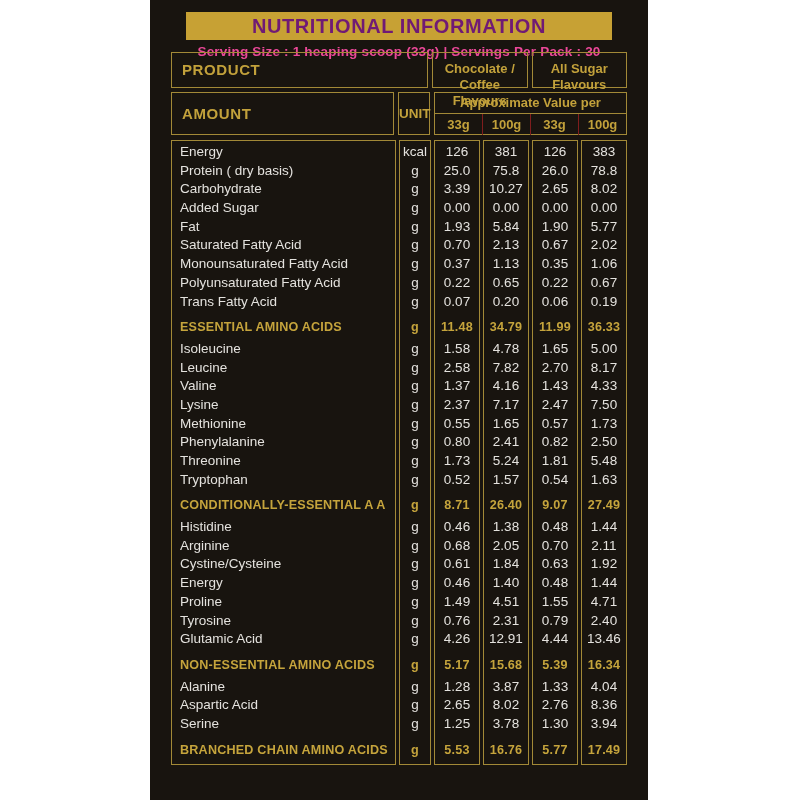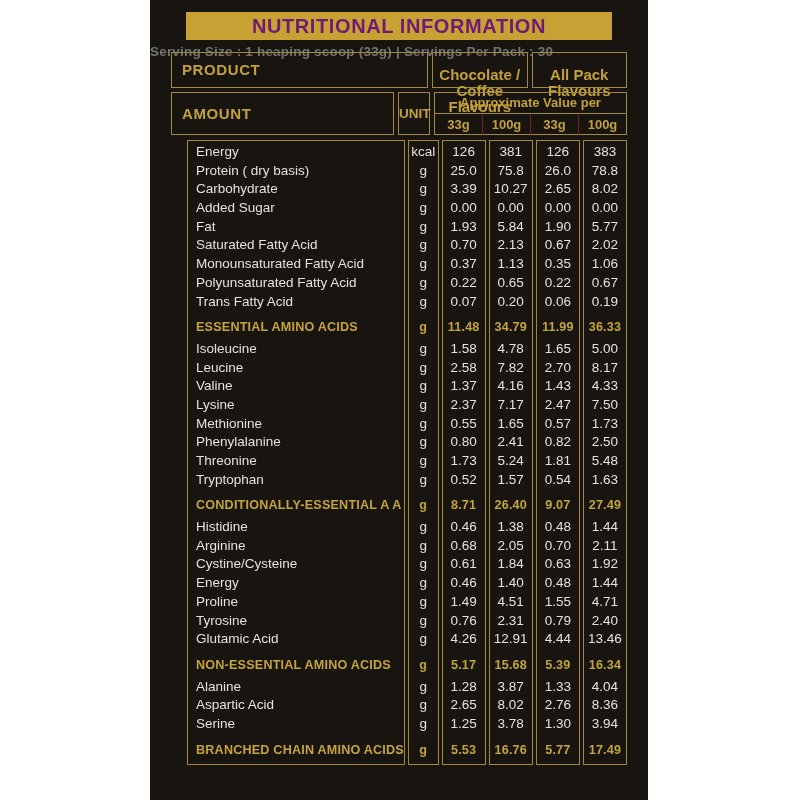--- a/index.html
+++ b/index.html
@@ -32,22 +32,22 @@
     letter-spacing: 0.6px;
     text-align: center;
     line-height: 29px;
     white-space: nowrap;
   }
   .serving-line {
     position: absolute;
     left: 0;
     top: 44px;
     width: 100%;
-    text-align: left;
-    color: #737373;
+    text-align: center;
+    color: #ec4899;
     font-size: 13.5px;
     font-weight: bold;
     letter-spacing: 0.2px;
     white-space: nowrap;
   }
   .ntable {
     position: absolute;
     left: 21px;
     top: 52px;
     width: 456px;
@@ -63,25 +63,25 @@
     color: #c2a13b;
     font-size: 15px;
     font-weight: bold;
     letter-spacing: 0.6px;
     line-height: 34px;
     padding-left: 10px;
   }
   .flav-box {
     flex: 1;
     color: #c2a13b;
-    font-size: 15px;
+    font-size: 13px;
     font-weight: bold;
     text-align: center;
     line-height: 16px;
-    padding-top: 14px;
+    padding-top: 8px;
   }
   .hrow2 { display: flex; gap: 4px; height: 43px; margin-top: 4px; }
   .amount-box {
     width: 223px;
     color: #c2a13b;
     font-size: 15px;
     font-weight: bold;
     letter-spacing: 0.6px;
     line-height: 41px;
     padding-left: 10px;
@@ -109,21 +109,21 @@
   .weights { display: flex; flex: 1; }
   .weights span {
     flex: 1;
     text-align: center;
     color: #c2a13b;
     font-size: 13px;
     font-weight: bold;
     line-height: 21px;
   }
   .weights span + span { border-left: 1px solid #7f1d1d; }
-  .tbody { display: flex; gap: 3px; margin-top: 5px; height: 625px; margin-left: 16px; }
+  .tbody { display: flex; gap: 3px; margin-top: 5px; height: 625px; }
   .bcol { padding-top: 2px; }
   .col-name { width: 225px; }
   .col-unit { width: 32px; }
   .col-val  { width: 46px; }
   .cell {
     height: 18.7px;
     line-height: 18.7px;
     font-size: 13.5px;
     color: #e4e2de;
     white-space: nowrap;
@@ -154,21 +154,21 @@
 
       <div class="hrow1">
         <div class="box product-box">
           <span>PRODUCT</span>
         </div>
         <div class="box flav-box">
           <div>Chocolate /</div>
           <div>Coffee Flavours</div>
         </div>
         <div class="box flav-box">
-          <div>All Pack</div>
+          <div>All Sugar</div>
           <div>Flavours</div>
         </div>
       </div>
 
       <div class="hrow2">
         <div class="box amount-box">
           <span>AMOUNT</span>
         </div>
         <div class="box unit-box">
           <span>UNIT</span>

